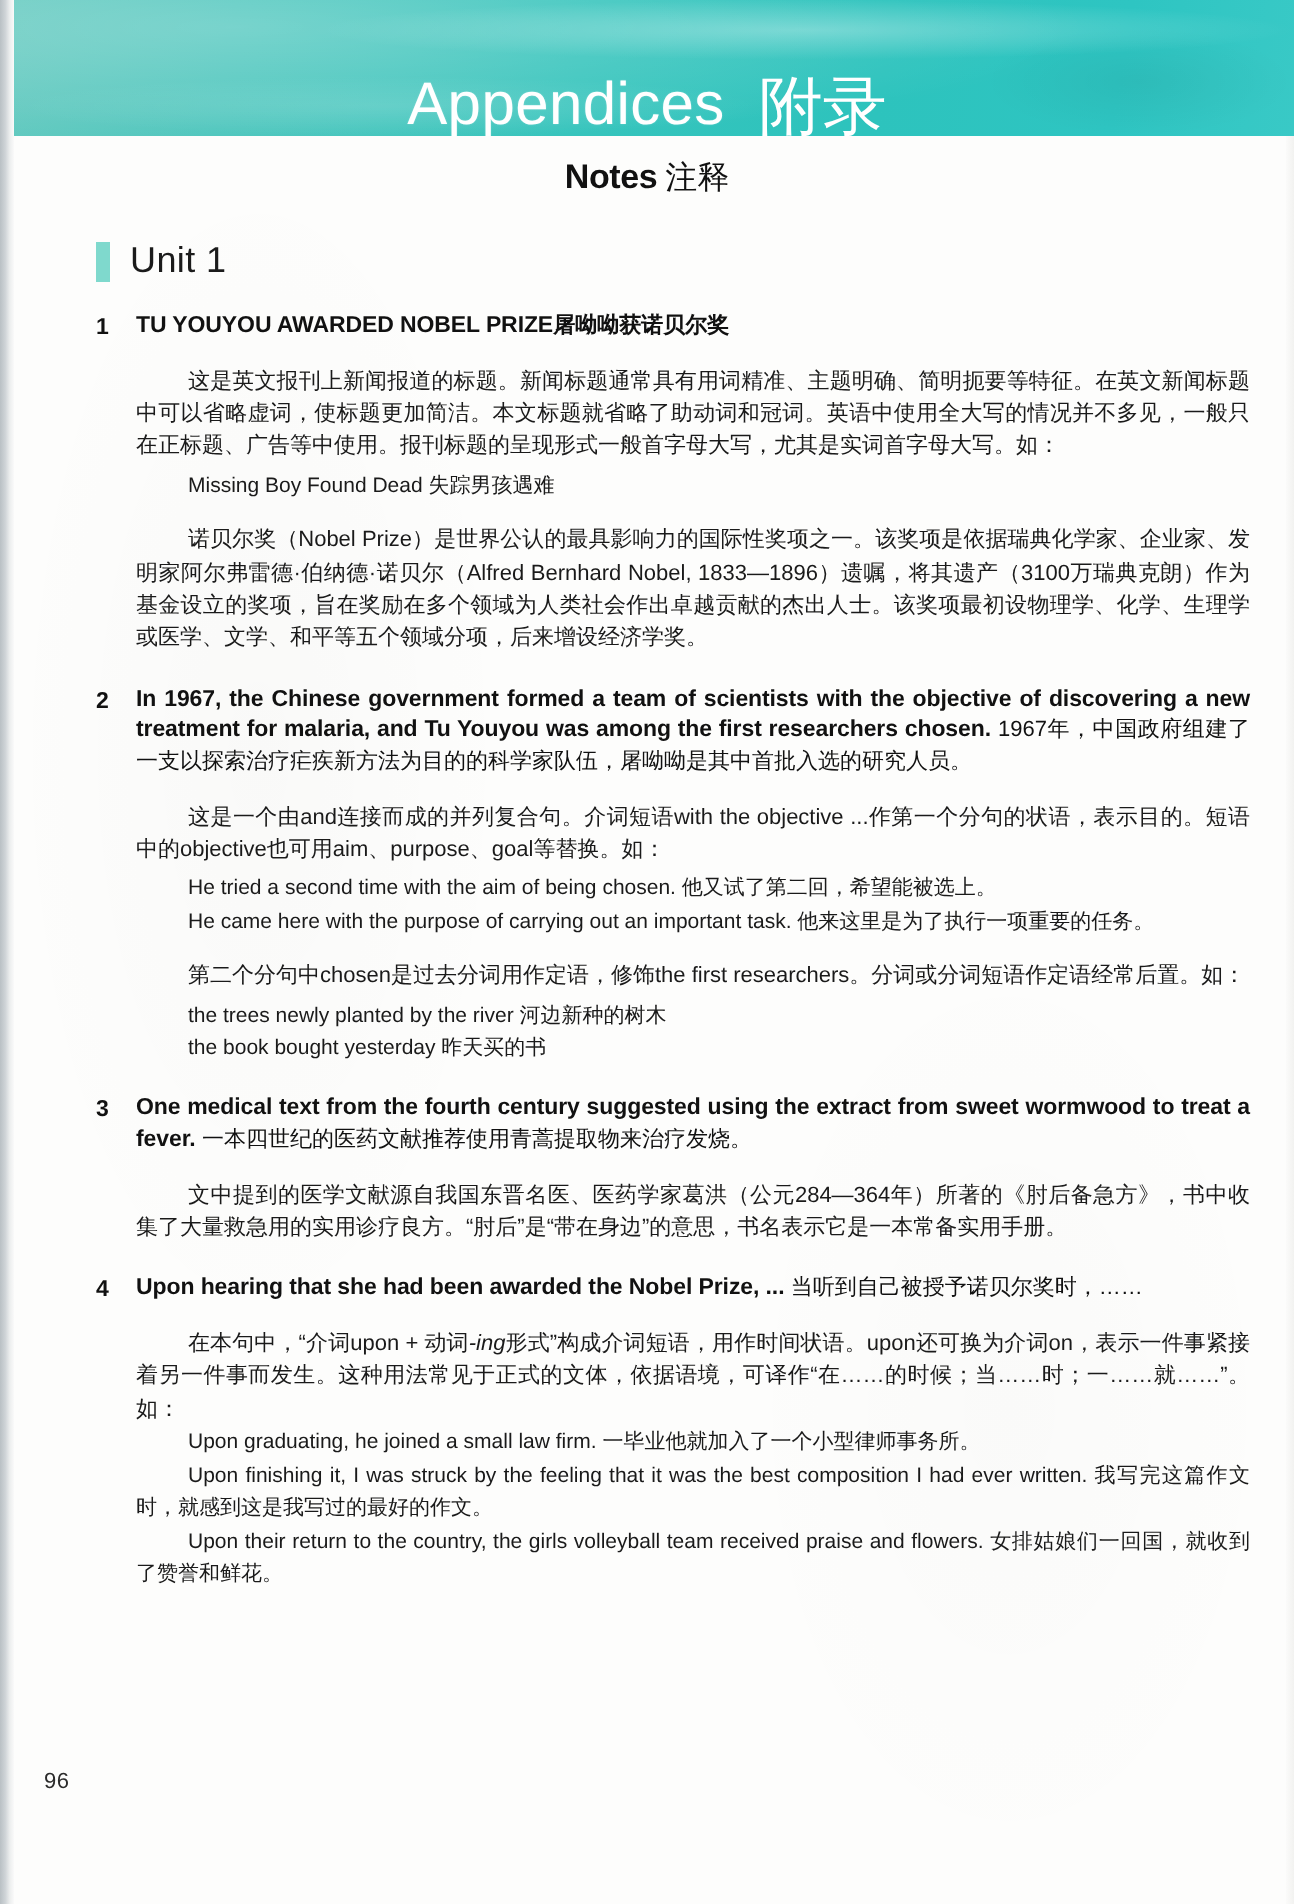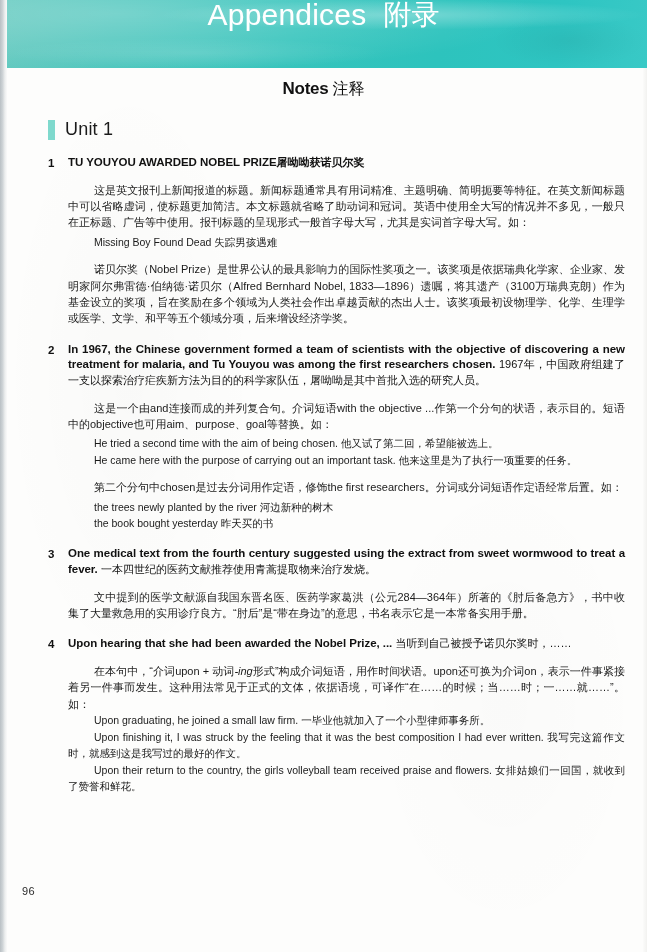--- a/index.html
+++ b/index.html
@@ -55,34 +55,34 @@
     background:
       radial-gradient(closest-side at 62% 22%, rgba(255,255,255,0.30), rgba(255,255,255,0) 100%),
       radial-gradient(closest-side at 30% 78%, rgba(255,255,255,0.12), rgba(255,255,255,0) 100%),
       radial-gradient(closest-side at 88% 60%, rgba(0,0,0,0.05), rgba(0,0,0,0) 100%);
     pointer-events:none;
   }
   .banner-inner {
     position: absolute;
     left: 0; right: 0; top: 0; bottom: 0;
     display: flex;
-    align-items: flex-start;
+    align-items: flex-end;
     justify-content: center;
     z-index: 2;
   }
   .banner-title-en {
     font-size: 30px;
     font-weight: 400;
     letter-spacing: 0.2px;
     color: #ffffff;
     line-height: 1;
     text-shadow: 0 0 1px rgba(255,255,255,0.25);
   }
   .banner-title-cn {
-    font-size: 28px;
+    font-size: 32px;
     font-weight: 400;
     color: #ffffff;
     margin-left: 17px;
     line-height: 1;
     position: relative;
     top: 1px;
   }
 
   
   .page-title {

